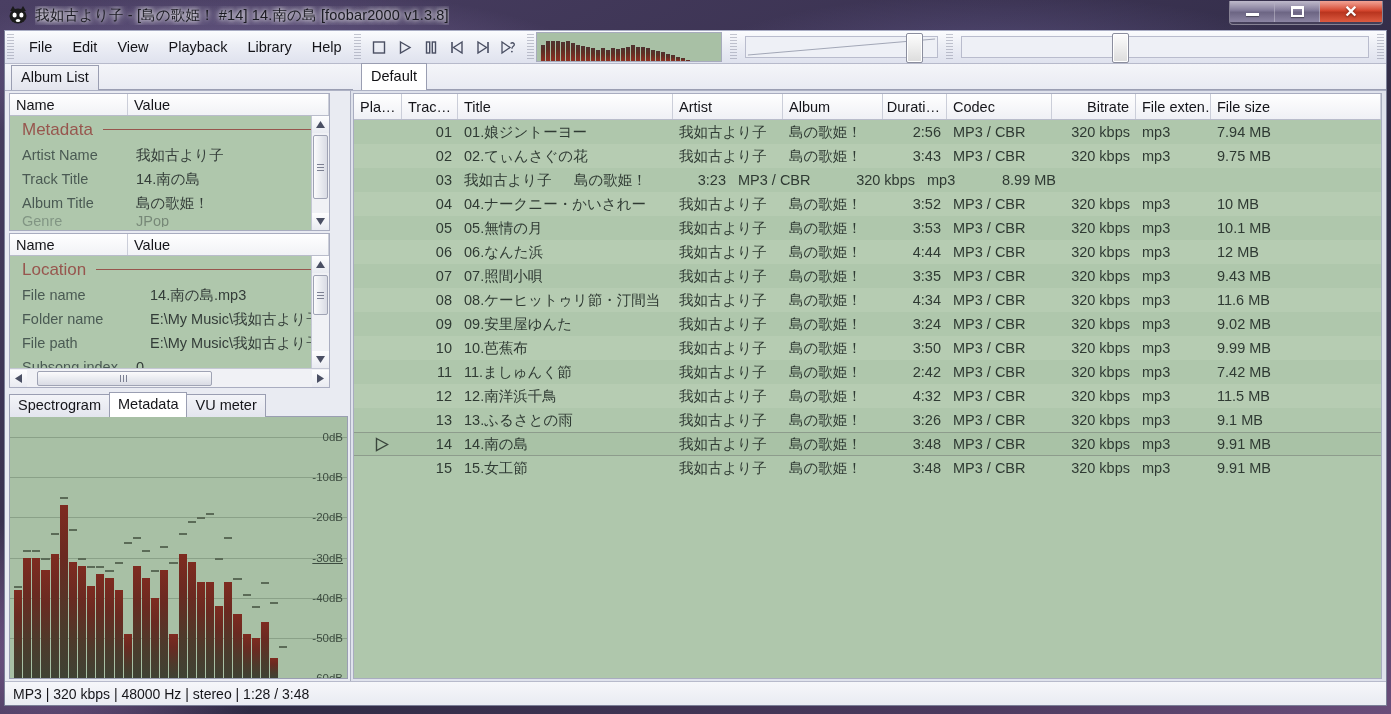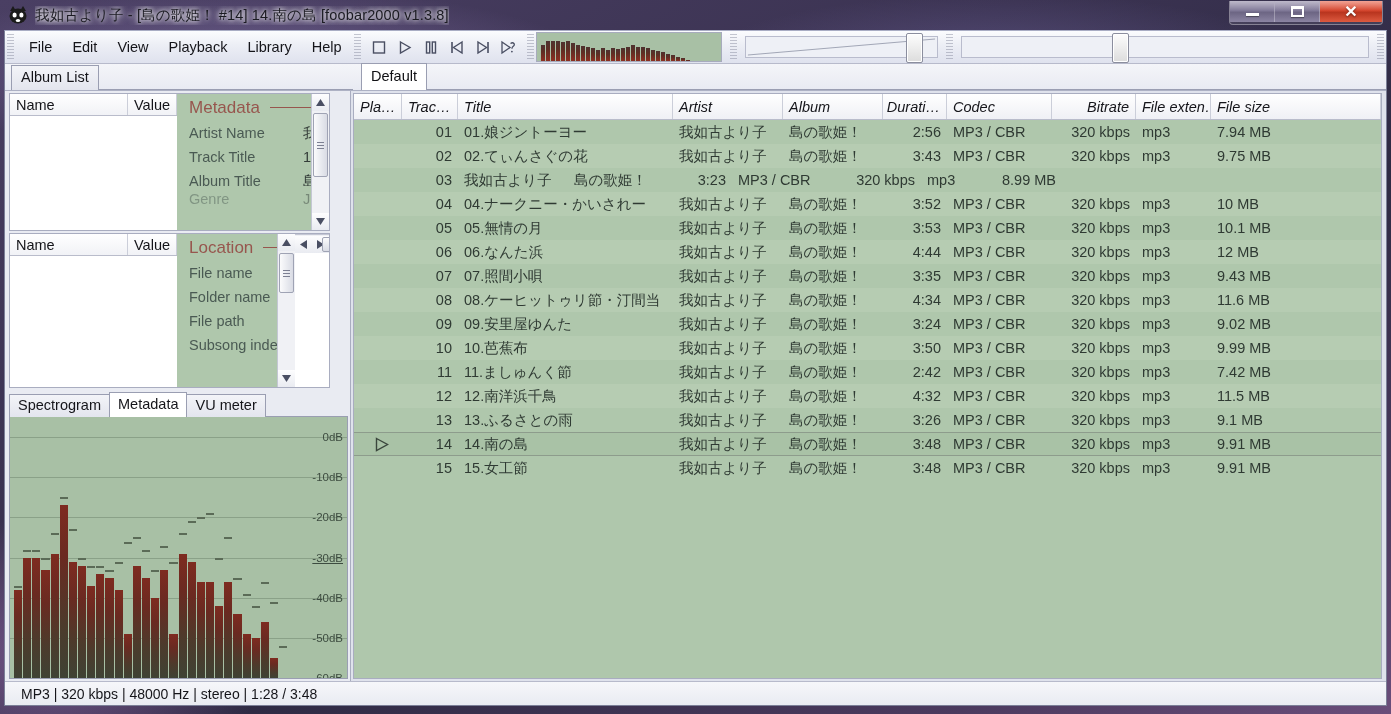--- a/index.html
+++ b/index.html
@@ -153,21 +153,21 @@
   #body { flex:1 1 auto; display:flex; min-height:0; background:#dfe2ec; }
   #leftcol {
     width: 346px; flex:0 0 auto; display:flex; flex-direction:column;
     background:#e9ebf2; border-right:1px solid #a9adc0;
   }
   #rightcol { flex:1 1 auto; min-width:0; display:flex; flex-direction:column; }
 
   
   .propspane {
     position:relative; background:#fff; border:1px solid #a9adc0; margin: 2px 20px 0 4px;
-    display:flex; flex-direction:row; overflow:hidden;
+    display:flex; flex-direction:column; overflow:hidden;
   }
   #pane-meta { height: 138px; }
   #pane-loc  { height: 155px; }
   .prophead {
     display:flex; height:22px; flex:0 0 auto;
     background: linear-gradient(180deg,#ffffff,#f1f2f6);
     border-bottom:1px solid #b9bccb;
   }
   .prophead .hcell {
     font-size:14.5px; color:#15151a; padding:1px 6px;
@@ -257,21 +257,21 @@
           display:flex; align-items:flex-end; gap:1px; }
   .sbar { flex:1 1 0; position:relative;
           background: linear-gradient(180deg,#7e2b20 0%,#6a2a21 30%,#4c3b2c 70%,#3f4234 100%); }
   .speak { position:absolute; height:2px; background:#5b6b57; left:0; right:0; }
 
   
   #pl-wrap { flex:1 1 auto; margin: 2px 4px 2px 2px; display:flex; flex-direction:column;
              border:1px solid #a9adc0; background:#afc7ac; min-height:0; overflow:hidden; }
   #plhead { height:26px; flex:0 0 auto; display:flex;
             background: linear-gradient(180deg,#ffffff,#eff0f5);
-            border-bottom:1px solid #b9bccb;font-style:italic; }
+            border-bottom:1px solid #b9bccb; }
   #plhead .h {
     font-size:14.5px; color:#15151a; padding:3px 6px; border-right:1px solid #cbced9;
     display:flex; align-items:center; overflow:hidden; white-space:nowrap;
   }
   #plbody { flex:1 1 auto; overflow:hidden; position:relative; }
   .plrow { display:flex; height:24px; align-items:center; }
   .plrow.odd  { background:#afc7ac; }
   .plrow.even { background:#b6ccb2; }
   .plrow.playing {
     background:#a9c2a6;
@@ -297,21 +297,21 @@
   .c-ext  { width:75px;  flex:0 0 auto; }
   .c-size { flex:1 1 auto; min-width:0; }
 
   
   #statusbar {
     height:24px; flex:0 0 auto; display:flex; align-items:center;
     background: linear-gradient(180deg,#f6f7fa,#e9ebf2);
     border-top:1px solid #b7bacb;
     font-size:14px; color:#15151a; padding-left:8px;
   }
-  #statusbar .sbtext { white-space:nowrap;margin-left:8px; }
+  #statusbar .sbtext { white-space:nowrap; }
 </style>
 </head>
 <body>
 
 <div id="window">
 
   <div id="titlebar">
     <div id="title-icon">
       <svg width="22" height="22" viewBox="0 0 22 22">
         <ellipse cx="11" cy="12" rx="8.5" ry="7.5" fill="#1b1b1b"></ellipse>

